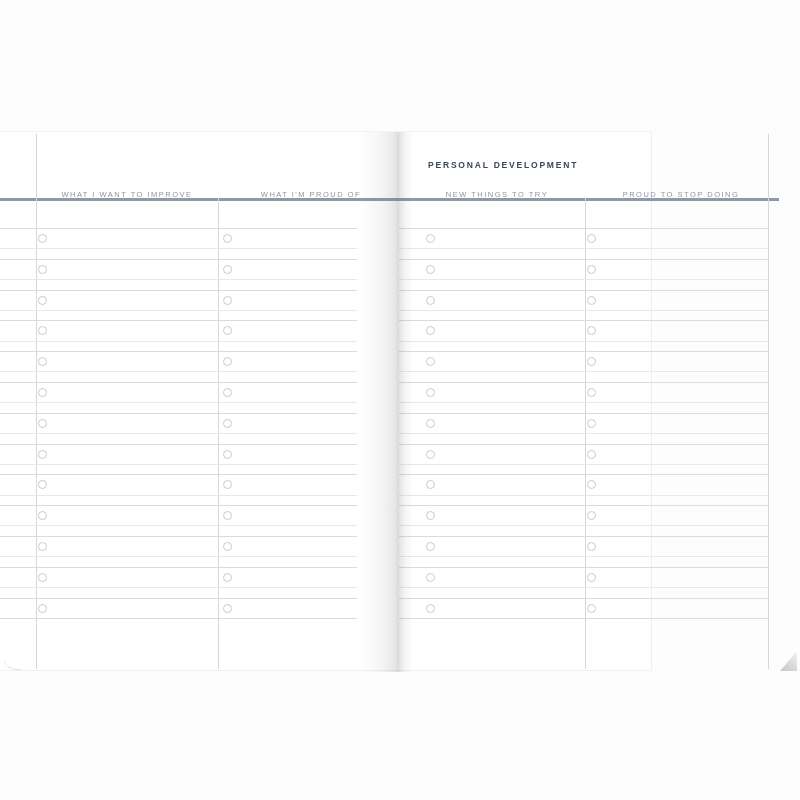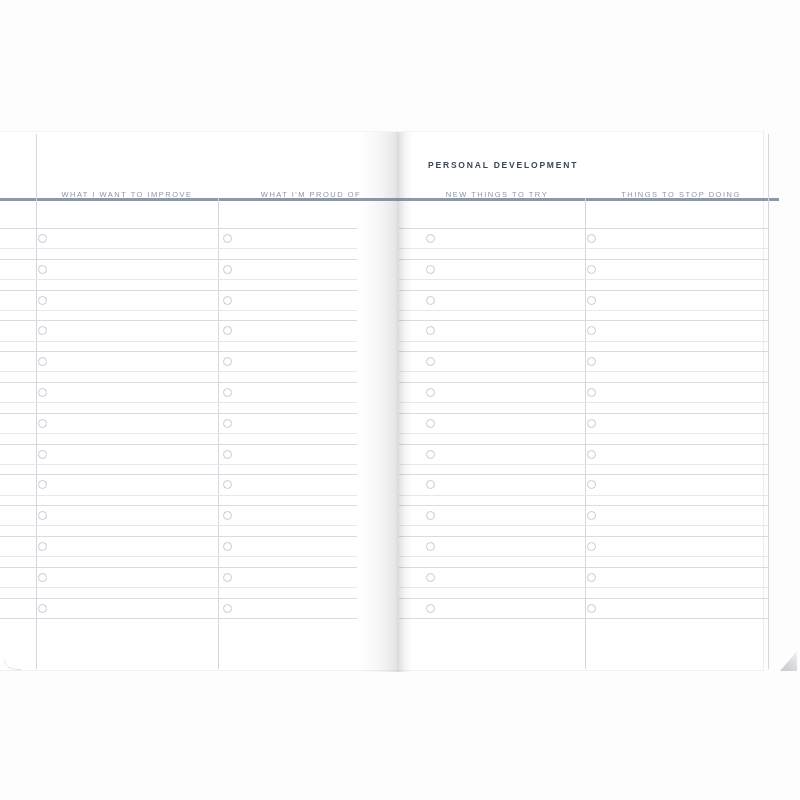--- a/index.html
+++ b/index.html
@@ -13,21 +13,21 @@
     --page:#ffffff;
   }
   html,body{margin:0;padding:0;}
   body{
     width:800px;height:800px;overflow:hidden;
     background:#fdfdfe;
     font-family:"Liberation Sans", sans-serif;
     position:relative;
   }
   .spread{
-    position:absolute;left:0;top:131px;width:764px;height:540px;
+    position:absolute;left:0;top:131px;width:652px;height:540px;
     background:var(--page);
     border-top:1px solid #f3f3f5;
     border-right:1px solid #eeeef1;
     border-bottom:1px solid #f1f1f3;
     box-sizing:border-box;
   }
   .thick-rule{
     position:absolute;left:0;top:66px;width:779px;height:3px;
     background:var(--accent-rule);
   }
@@ -91,21 +91,21 @@
 
 <div class="spread">
 
   <div class="title">PERSONAL DEVELOPMENT</div>
 
   <div class="thick-rule"></div>
 
   <div class="col-header ch1">WHAT I WANT TO IMPROVE</div>
   <div class="col-header ch2">WHAT I'M PROUD OF</div>
   <div class="col-header ch3">NEW THINGS TO TRY</div>
-  <div class="col-header ch4">THINGS TO STOP DOING</div>
+  <div class="col-header ch4">PROUD TO STOP DOING</div>
 
   <div class="vline v-margin-left"></div>
   <div class="vline v-div-left"></div>
   <div class="vline v-div-right"></div>
   <div class="vline v-margin-right"></div>
 
   <div class="rules left-rules">
       <div class="row-block">
         <div class="row-main">
           <span class="circle" style="left: 38px;"></span>

